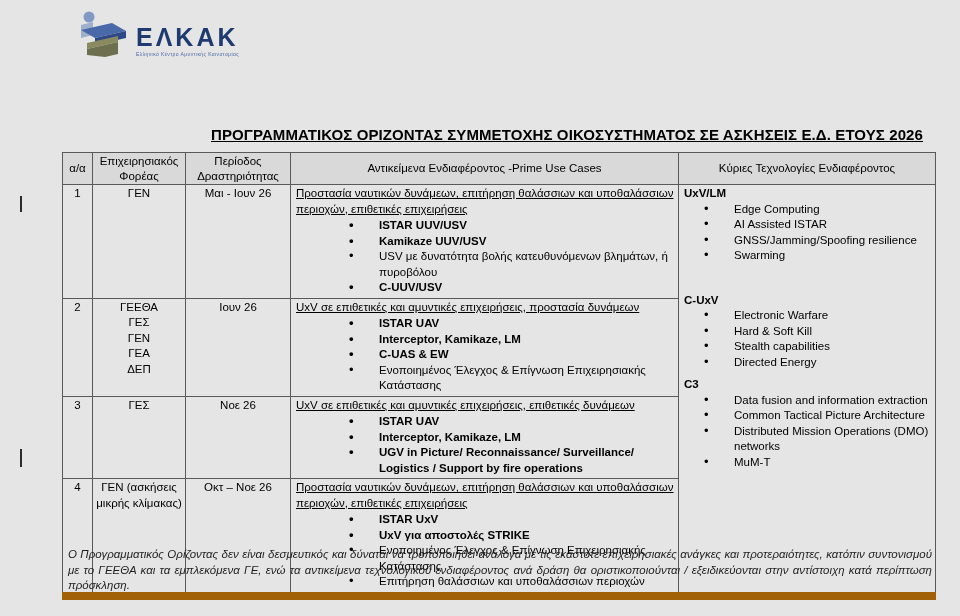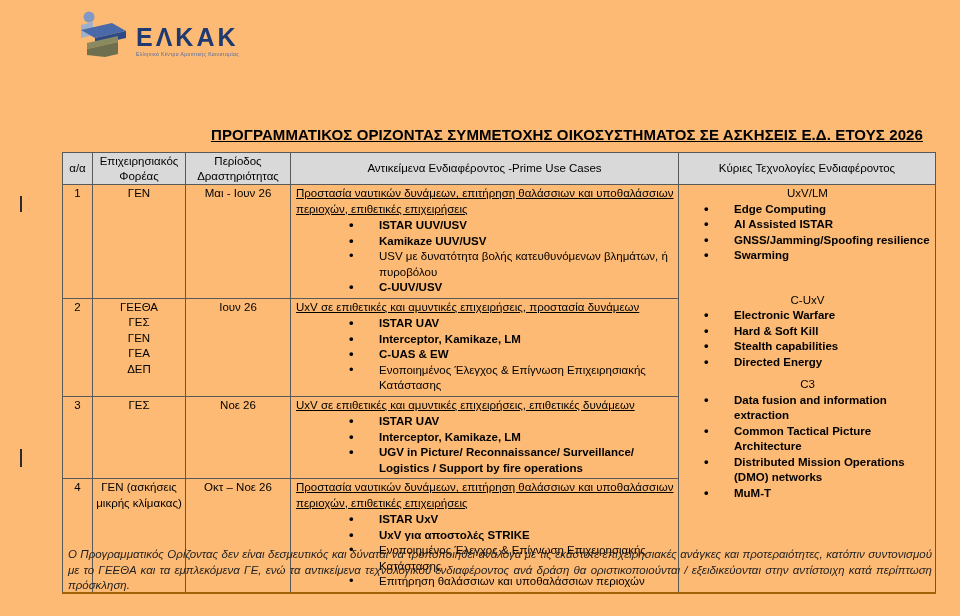--- a/index.html
+++ b/index.html
@@ -1,19 +1,19 @@
 <!DOCTYPE html>
 <html><head>
 <meta charset="utf-8">
 <style>
   * { box-sizing: border-box; margin: 0; padding: 0; }
   html, body { width: 960px; height: 616px; background: #ffffff; overflow: hidden; }
   body { font-family: "Liberation Sans", sans-serif; color: #000; position: relative; }
 
-  .page { position: absolute; inset: 0; background: #fdba74; }
+  .page { position: absolute; inset: 0; background: #e5e5e5; }
 
   
   .logo { position: absolute; left: 74px; top: 10px; width: 170px; height: 52px; display: flex; align-items: flex-start; }
   .logo-mark { width: 56px; height: 52px; flex: 0 0 auto; }
   .logo-textblock { margin-left: 6px; margin-top: 14px; }
   .logo-brand { font-size: 25px; font-weight: bold; color: #1f3a70; letter-spacing: 3px; line-height: 26px; }
   .logo-tagline { font-size: 5px; color: #4a69a5; letter-spacing: .4px; margin-top: 1px; }
 
   
   .letterhead { position: absolute; left: 686px; top: 66px; width: 260px; font-size: 12.5px; line-height: 17.5px; color: #1a1a1a; }
@@ -24,36 +24,36 @@
 
   
   .change-bar { position: absolute; width: 2px; background: #2b2b2b; }
   .cb1 { left: 20px; top: 196px; height: 16px; }
   .cb2 { left: 20px; top: 449px; height: 18px; }
 
   
   table.program { position: absolute; left: 62px; top: 152px; width: 873px; border-collapse: collapse;
                   font-size: 11.5px; line-height: 15.5px; table-layout: fixed; }
   table.program th, table.program td { border: 1px solid #595959; vertical-align: top; }
-  table.program { border-bottom: 2px solid #a16207; }
+  table.program { border-bottom: 8px solid #a16207; }
   table.program thead th { background: #d9d9d9; font-weight: normal; text-align: center; vertical-align: middle;
                            height: 31px; padding: 1px 2px; line-height: 14.5px; }
   tr.row1 { height: 102px; } tr.row2 { height: 83px; } tr.row3 { height: 70px; } tr.row4 { height: 102px; }
   td.c-num { text-align: center; padding-top: 1px; }
   td.c-agency { text-align: center; padding: 1px 3px; white-space: pre-line; margin-left: 8px; }
   td.c-period { text-align: center; padding-top: 1px; }
   td.c-usecase { padding: 1px 4px 1px 5px; }
   .uc-head { text-decoration: underline; }
   ul.uc-list { list-style: none; margin: 1px; padding-left: 52px; }
   ul.uc-list li { position: relative; padding-left: 30px; }
   ul.uc-list li::before { content: "\2022"; position: absolute; left: 0; top: -1px; font-size: 13px; }
   td.c-tech { padding: 1px 4px 1px 5px; }
-  .tech-label { font-weight: normal; text-align: center; }
+  .tech-label { font-weight: bold; }
   ul.tech-list { list-style: none; margin: 0; padding-left: 20px; }
-  ul.tech-list li { position: relative; padding-left: 30px; font-weight: bold; }
+  ul.tech-list li { position: relative; padding-left: 30px; font-weight: normal; }
   ul.tech-list li::before { content: "\2022"; position: absolute; left: 0; top: -1px; font-size: 13px; }
   .tech-group + .tech-group { margin-top: 29px; }
   .tech-group.g3 { margin-top: 7px; }
   li.b { font-weight: bold; }
 
   
   .footnote { position: absolute; left: 68px; top: 547px; width: 864px; font-size: 11.5px; line-height: 15.5px;
               font-style: italic; color: #1f1f1f; text-align: justify; }
 </style>
 </head>

